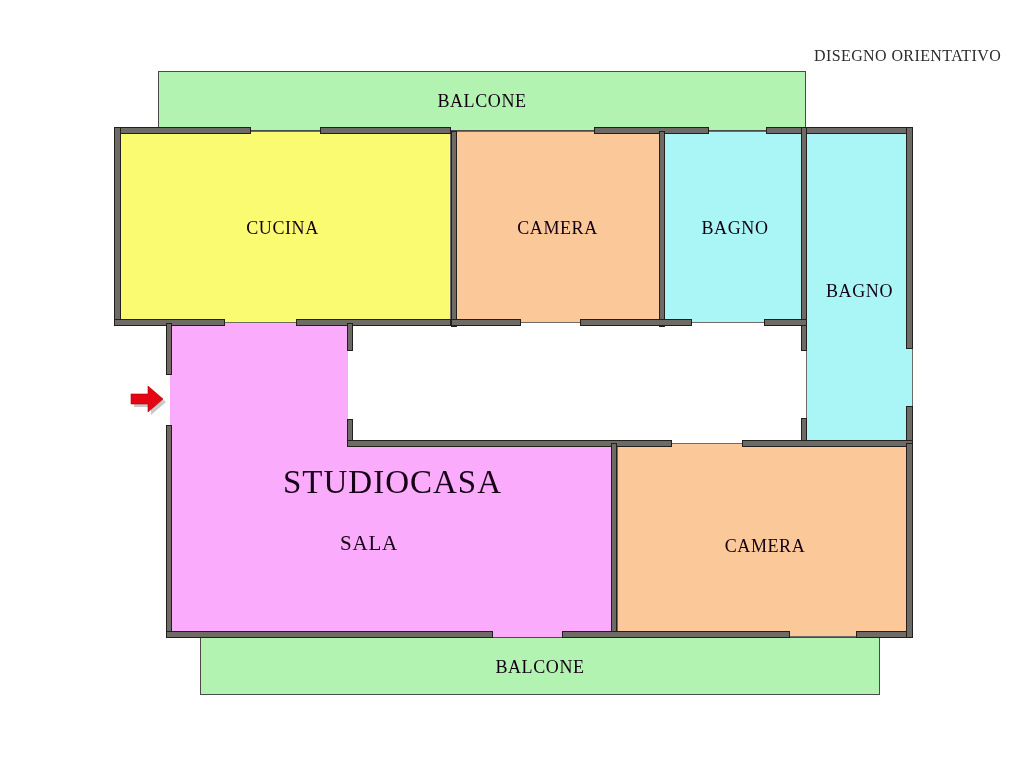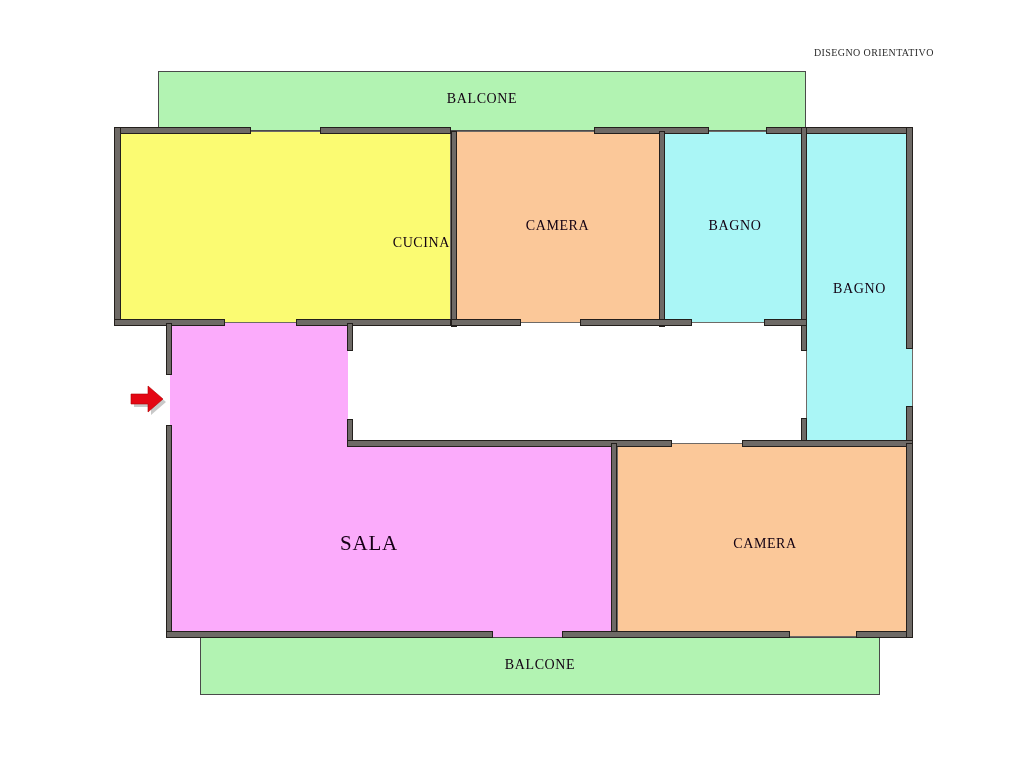--- a/index.html
+++ b/index.html
@@ -18,21 +18,21 @@
     position: relative;
     width: 1024px;
     height: 768px;
     background: #ffffff;
   }
 
   
   .note {
     position: absolute;
     font-family: "Liberation Serif", "DejaVu Serif", serif;
-    font-size: 10px;
+    font-size: 16px;
     letter-spacing: 0.4px;
     color: #2b2b2b;
     white-space: nowrap;
   }
 
   
   .room {
     position: absolute;
     box-sizing: border-box;
     border: 1px solid #4a4a4a;
@@ -40,21 +40,21 @@
   .room .room-label {
     position: absolute;
     left: 0;
     width: 100%;
     text-align: center;
     font-family: "Liberation Serif", "DejaVu Serif", serif;
     color: #120012;
     white-space: nowrap;
   }
 
-  .label-md { font-size: 14px; letter-spacing: 0.6px; }
+  .label-md { font-size: 18px; letter-spacing: 0.6px; }
 
   
   .wall {
     position: absolute;
     background: #6e6a66;
     border: 1px solid #231f1c;
     box-sizing: border-box;
   }
 
   
@@ -88,21 +88,21 @@
 
 <div id="plan">
 
   <div class="note" style="left:814px; top:47px;">DISEGNO ORIENTATIVO</div>
 
   <div class="room" style="left:158px; top:71px; width:648px; height:60px; background:#b2f3b2;">
     <div class="room-label label-md" style="top:19px;">BALCONE</div>
   </div>
 
   <div class="room" style="left:114px; top:131px; width:337px; height:192px; background:#fbfb72; border-color:#6e6a66;">
-    <div class="room-label label-md" style="top:103px;text-align:right;">CUCINA</div>
+    <div class="room-label label-md" style="top:86px;">CUCINA</div>
   </div>
 
   <div class="room" style="left:451px; top:131px; width:213px; height:192px; background:#fbc899; border-color:#6e6a66;">
     <div class="room-label label-md" style="top:86px;">CAMERA</div>
   </div>
 
   <div class="room" style="left:664px; top:131px; width:142px; height:192px; background:#aaf6f6; border-color:#6e6a66;">
     <div class="room-label label-md" style="top:86px;">BAGNO</div>
   </div>
 
@@ -115,20 +115,21 @@
   <div class="room" style="left:170px; top:443px; width:447px; height:194px; background:#fbabfb; border:none;"></div>
 
   <div class="room" style="left:617px; top:443px; width:296px; height:194px; background:#fbc899; border-color:#6e6a66;">
     <div class="room-label label-md" style="top:92px;">CAMERA</div>
   </div>
 
   <div class="room" style="left:200px; top:637px; width:680px; height:58px; background:#b2f3b2;">
     <div class="room-label label-md" style="top:19px;">BALCONE</div>
   </div>
 
+  <div class="watermark" style="left:283px; top:464px;">STUDIOCASA</div>
   <div class="sala-label" style="left:340px; top:531px;">SALA</div>
 
   <div class="wall" style="left:114px; top:127px; width:137px; height:7px;"></div>
   <div class="wall" style="left:320px; top:127px; width:131px; height:7px;"></div>
   <div class="wall" style="left:594px; top:127px; width:115px; height:7px;"></div>
   <div class="wall" style="left:766px; top:127px; width:147px; height:7px;"></div>
 
   <div class="wall" style="left:114px; top:127px; width:7px; height:196px;"></div>
 
   <div class="wall" style="left:906px; top:127px; width:7px; height:222px;"></div>

